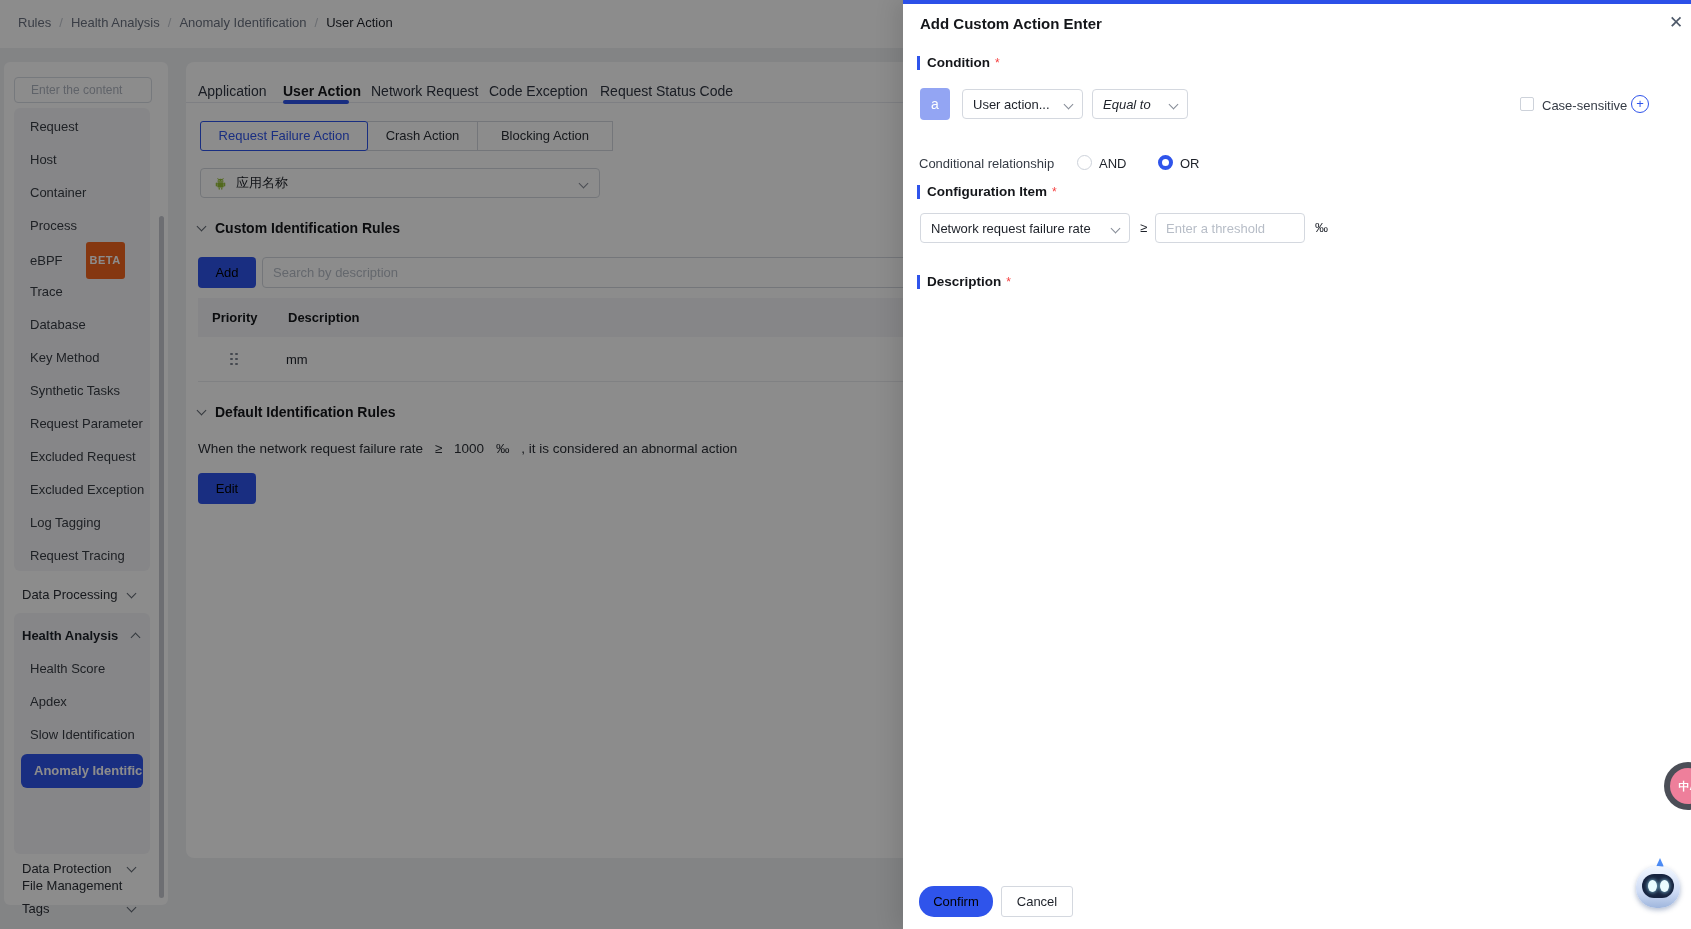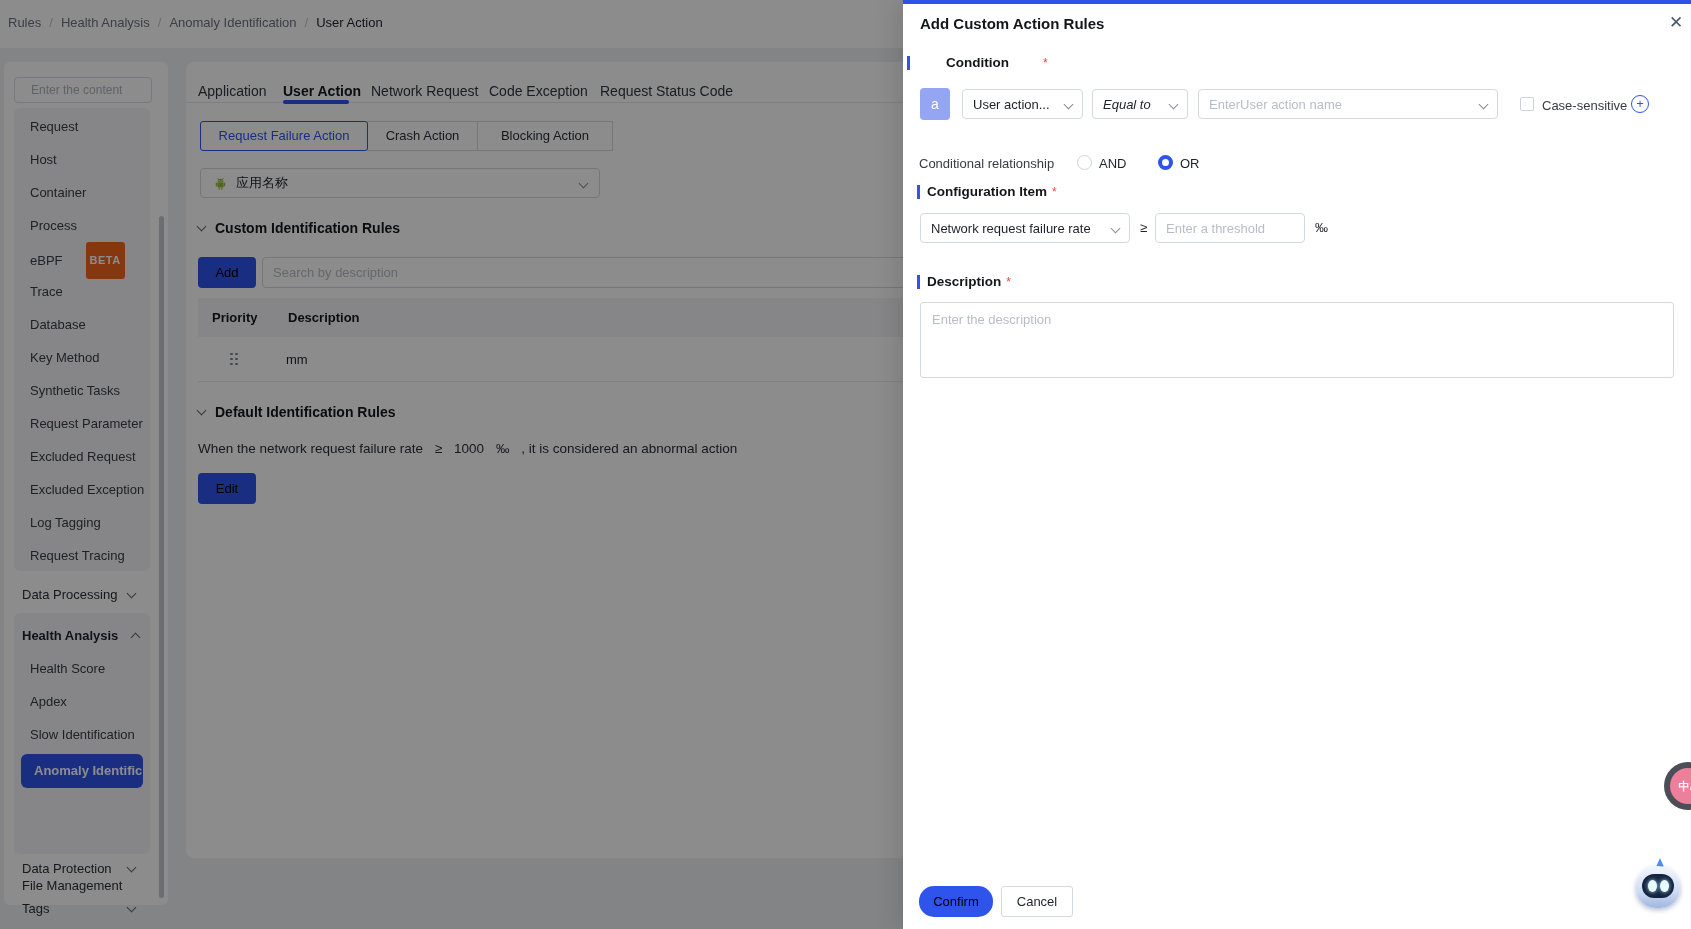--- a/index.html
+++ b/index.html
@@ -109,21 +109,21 @@
   .robot .eye { position:absolute; top:22px; width:9px; height:12px; border-radius:50%;
                 background:#eafcff; box-shadow:0 0 4px #9fe8ff; }
 </style>
 </head>
 <body>
 
 <div id="app">
 
   <div class="abs" style="left:0;top:0;width:1691px;height:48px;background:#fff;"></div>
 
-  <div class="abs crumb" style="left:8px;top:15px;white-space:nowrap;">
+  <div class="abs crumb" style="left:18px;top:15px;white-space:nowrap;">
     <span>Rules</span><span class="crumb-sep">/</span><span>Health Analysis</span><span class="crumb-sep">/</span><span>Anomaly Identification</span><span class="crumb-sep">/</span><span class="crumb-current">User Action</span>
   </div>
 
   <div class="abs card" style="left:4px;top:62px;width:164px;height:843px;">
 
     <div class="abs" style="left:10px;top:15px;">
       <input class="side-search" placeholder="Enter the content" style="">
       <span class="search-icon abs" style="left:118px;top:8px;"></span>
     </div>
 
@@ -248,41 +248,37 @@
       <span style="margin:0 8px;">‰</span>
       <span>, it is considered an abnormal action</span>
     </div>
     <button class="btn btn-primary abs" style="left:12px;top:411px;width:58px;height:31px;">Edit</button>
   </div>
 
   <div class="overlay"></div>
 
   <div class="drawer">
     <div class="drawer-topbar"></div>
-    <div class="drawer-title">Add Custom Action Rules</div>
+    <div class="drawer-title">Add Custom Action Enter</div>
     <span class="drawer-close">✕</span>
 
-    <div class="sec-head" style="left:4px;top:55px;gap:29px;">
+    <div class="sec-head" style="left:14px;top:55px;">
       <span class="sec-bar"></span>
       <b>Condition</b>
       <span class="req">*</span>
     </div>
 
     <div class="badge-a" style="left:17px;top:88px;">a</div>
 
     <div class="d-select" style="left:59px;top:89px;width:121px;">
       <span>User action...</span>
       <span class="chev"></span>
     </div>
     <div class="d-select" style="left:189px;top:89px;width:96px;font-style:italic;">
       <span>Equal to</span>
-      <span class="chev"></span>
-    </div>
-    <div class="d-select" style="left:295px;top:89px;width:300px;color:#b7bdc7;">
-      <span>EnterUser action name</span>
       <span class="chev"></span>
     </div>
     <span class="checkbox" style="left:617px;top:97px;"></span>
     <span class="lbl" style="left:639px;top:98px;">Case-sensitive</span>
     <span class="plus-circle" style="left:728px;top:95px;">+</span>
 
     <span class="lbl" style="left:16px;top:156px;">Conditional relationship</span>
     <span class="radio" style="left:174px;top:155px;"></span>
     <span class="lbl" style="left:196px;top:156px;color:#1d2129;">AND</span>
     <span class="radio on" style="left:255px;top:155px;"></span>
@@ -299,21 +295,20 @@
     </div>
     <span class="lbl" style="left:237px;top:220px;color:#1d2129;">≥</span>
     <input class="d-input" style="left: 252px; top: 213px; width: 150px;" placeholder="Enter a threshold">
     <span class="lbl" style="left:412px;top:220px;color:#1d2129;">‰</span>
 
     <div class="sec-head" style="left:14px;top:274px;">
       <span class="sec-bar"></span>
       <b>Description</b>
       <span class="req">*</span>
     </div>
-    <textarea class="d-textarea" style="left: 17px; top: 302px; width: 754px; height: 76px;" placeholder="Enter the description"></textarea>
 
     <button class="btn btn-primary abs" style="left:16px;top:886px;width:74px;height:31px;border-radius:15px;">Confirm</button>
     <button class="btn btn-plain abs" style="left:98px;top:886px;width:72px;height:31px;border-radius:3px;">Cancel</button>
   </div>
 
   <div class="translate-fab">
     <span class="inner">中A</span>
   </div>
   <div class="robot">
     <span class="ant"></span>

